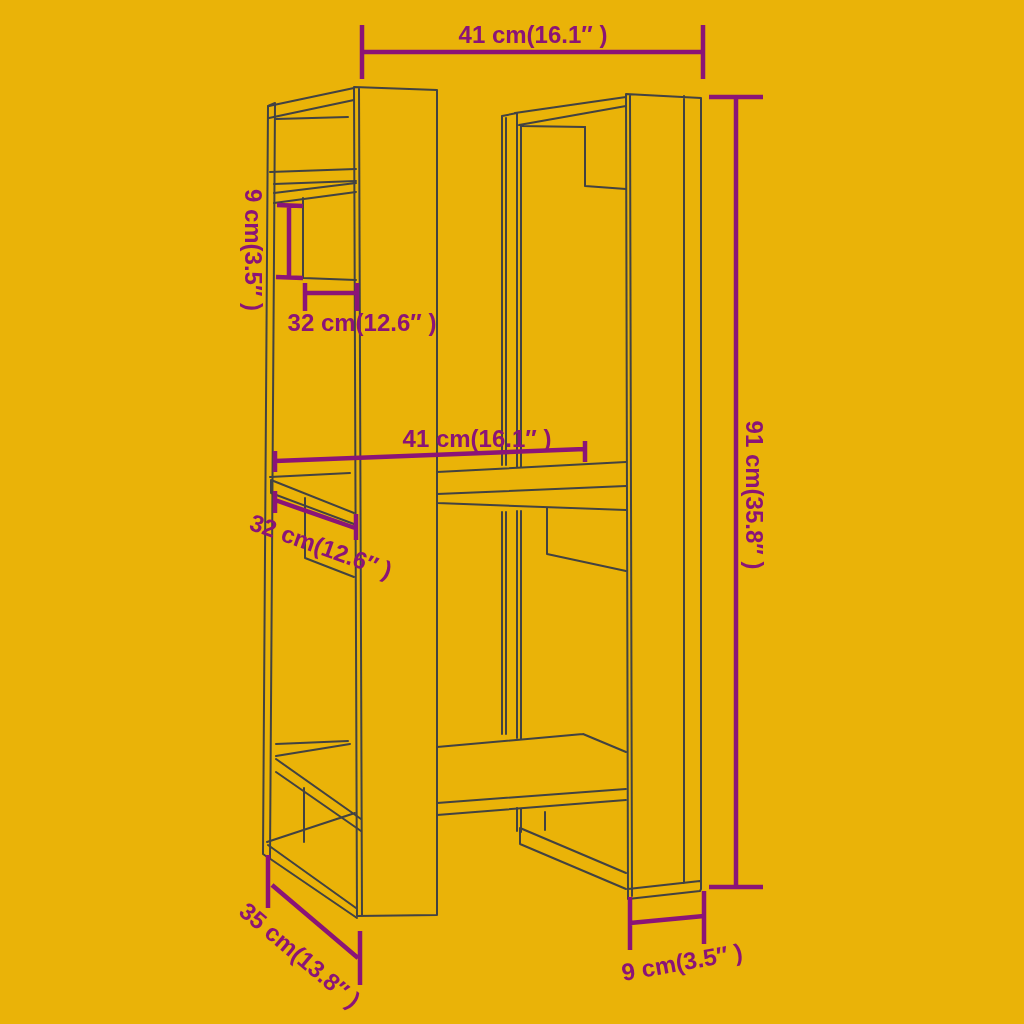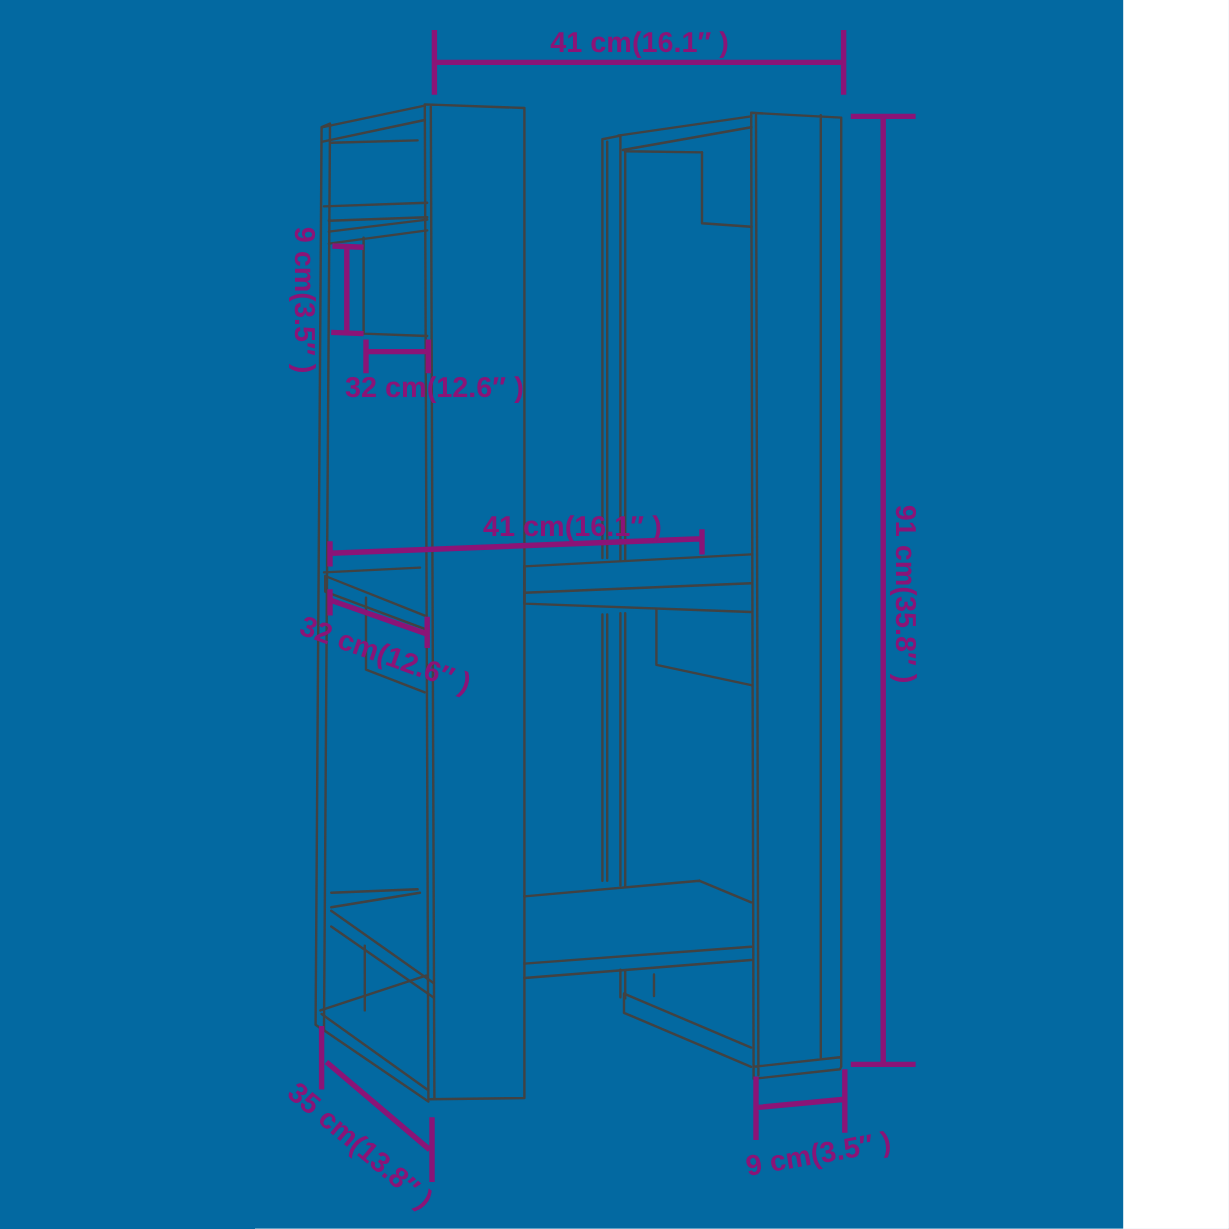--- a/index.html
+++ b/index.html
@@ -1,17 +1,17 @@
 <!DOCTYPE html>
 <html style="--dim-color: #8b1477; --line-color: #424242;"><head>
 <meta charset="utf-8">
 <style>
   html,body{margin:0;padding:0;background:#ffffff;}
   .stage{
-    width:936px;height:1024px;position:relative;background:#0369a1;
+    width:1024px;height:1024px;position:relative;background:#eab308;
     font-family:"Liberation Sans",sans-serif;overflow:hidden;
   }
   svg{display:block;}
   .furniture{stroke:var(--line-color,#424242);stroke-width:2;fill:none;stroke-linecap:round;stroke-linejoin:round;}
   .dim-stroke{stroke:var(--dim-color,#8b1477);stroke-width:4.5;fill:none;stroke-linecap:butt;}
   .dim-text{font-family:"Liberation Sans","DejaVu Sans",sans-serif;font-weight:700;font-size:24px;fill:var(--dim-color,#8b1477);}
 </style>
 </head>
 <body>
 

